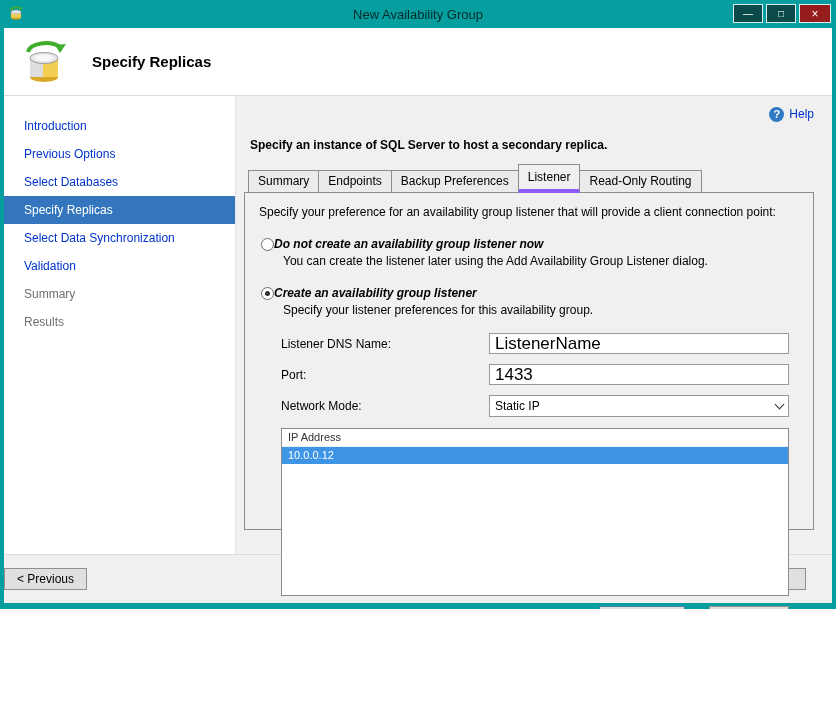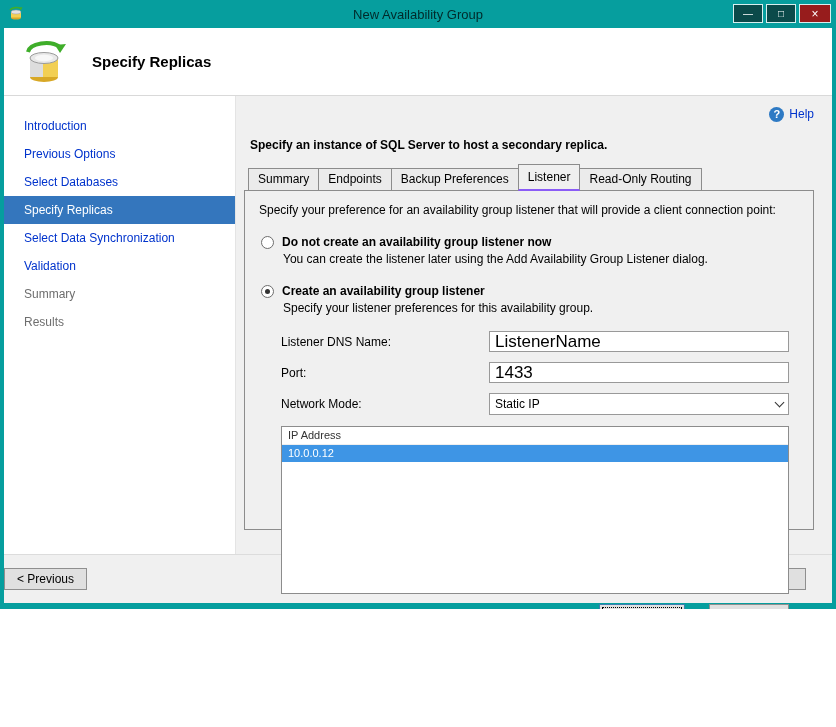--- a/index.html
+++ b/index.html
@@ -56,29 +56,29 @@
   }
   .help-link { color:var(--link-blue,#0033cc); cursor:pointer; text-decoration:none; }
 
   .instruction { font-weight:bold; margin:14px 0 12px 6px; flex:0 0 auto; }
 
   .tabs { display:flex; align-items:flex-end; margin:0 0 -1px 4px; position:relative; z-index:2; flex:0 0 auto; }
   .tab {
     background:#ebebeb; border:1px solid #8c8c8c; padding:3px 9px 4px;
     margin-right:-1px; cursor:pointer; position:relative; white-space:nowrap;
   }
-  .tab.active { background:#f0f0f0; border-bottom:2px solid #8b5cf6; padding-top:5px; padding-bottom:5px; z-index:3; }
+  .tab.active { background:#f0f0f0; border-bottom:4px solid #8b5cf6; padding-top:5px; padding-bottom:5px; z-index:3; }
 
   .panel {
     flex:1; min-height:0; border:1px solid #8c8c8c; background:#f0f0f0;
     padding:8px 24px 8px 12px; display:flex; flex-direction:column; position:relative; z-index:1;
   }
   .panel-intro { margin:4px 0 16px 2px; }
 
-  .radio-row { display:flex; align-items:flex-end; gap:8px; margin:2px 0 3px 4px; }
+  .radio-row { display:flex; align-items:flex-end; margin:2px 0 3px 4px;font-style:italic; }
   .radio {
     width:13px; height:13px; border-radius:50%; border:1px solid #6d6d6d; background:#fff;
     position:relative; flex:0 0 13px; cursor:pointer;
   }
   .radio.selected::after { content:""; position:absolute; inset:3px; border-radius:50%; background:#333; }
   .radio-label { font-weight:bold; }
   .radio-desc { margin:0 0 16px 26px; }
 
   .fields { margin-left:24px; display:flex; flex-direction:column; flex:1; min-height:0; }
   .field-row { display:flex; align-items:center; margin-bottom:10px; flex:0 0 auto; }

